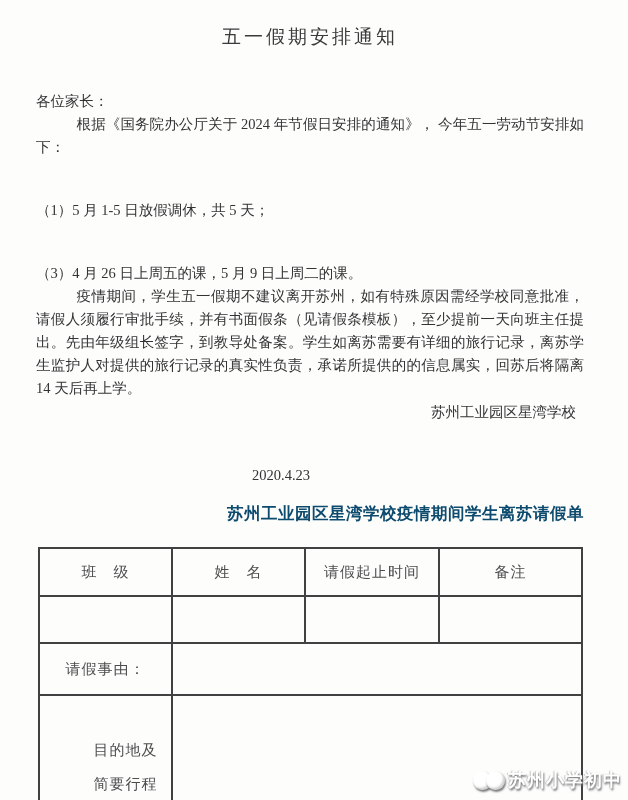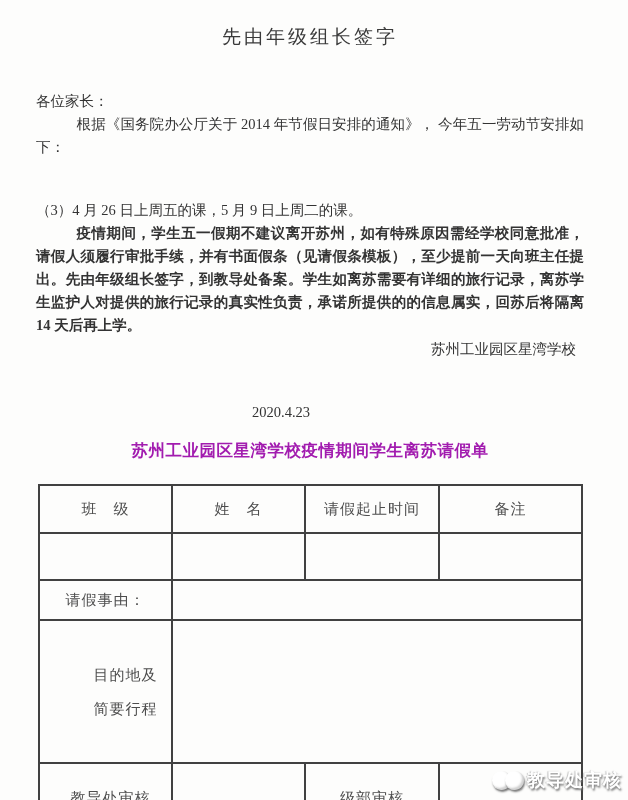--- a/index.html
+++ b/index.html
@@ -17,49 +17,49 @@
     text-align:center;
     font-size:19px;
     font-weight:400;
     letter-spacing:3px;
     color:#3a3a3a;
     margin-bottom:12px;
   }
   .line { font-size:14.5px; line-height:23px; color:#333333;margin-top:40px; }
   .para { font-size:14.5px; line-height:23px; color:#333333; text-align:justify; }
   .indent-intro { text-indent:2.8em; }
-  .indent-policy { text-indent:2.8em;font-weight:bold; }
+  .indent-policy { text-indent:2.8em; }
   .signature { text-align:right; padding-right:8px; margin-top:1px; }
   .sig-date { text-align:center; padding-right:58px; }
   .form-title {
     margin-top:16px;
-    text-align:center;
+    text-align:right;
     font-family:"Liberation Sans","DejaVu Sans",sans-serif;
     font-weight:bold;
     font-size:16.5px;
     letter-spacing:0.5px;
-    color:#a21caf;
+    color:#0c4a6e;
   }
   table.leave-form {
     border-collapse:collapse;
     table-layout:fixed;
     width:543px;
     margin:22px 0 0 2px;
     color:#4d4d4d;
   }
   table.leave-form td {
     border:2px solid #414141;
     font-size:15px;
     text-align:center;
     vertical-align:middle;
     letter-spacing:1px;
   }
   tr.r-header td { height:48px; }
   tr.r-blank  td { height:47px; }
-  tr.r-reason td { height:40px; }
+  tr.r-reason td { height:52px; }
   tr.r-dest   td { height:143px; }
   tr.r-review td { height:71px; }
   td.cell-left { text-align:left; padding-left:10px; }
   .dest-line { display:block; line-height:34px;padding-left:40px; }
   .watermark {
     position:absolute;
     right:6px; bottom:8px;
     display:flex; align-items:center;
     font-family:"Liberation Sans","DejaVu Sans",sans-serif;
     font-weight:bold;
@@ -77,26 +77,27 @@
     flex:0 0 auto;
   }
   .wm-circle + .wm-circle { margin-left:-6px; margin-right:3px; }
 </style>
 </head>
 <body>
 
 <div class="page">
   <div class="content">
 
-    <div class="doc-title">先由年级组长签字</div>
+    <div class="doc-title">五一假期安排通知</div>
 
     <div class="line">各位家长：</div>
 
-    <div class="para indent-intro">根据《国务院办公厅关于 2014 年节假日安排的通知》， 今年五一劳动节安排如下：</div>
+    <div class="para indent-intro">根据《国务院办公厅关于 2024 年节假日安排的通知》， 今年五一劳动节安排如下：</div>
 
+    <div class="line">（1）5 月 1-5 日放假调休，共 5 天；</div>
     <div class="line">（3）4 月 26 日上周五的课，5 月 9 日上周二的课。</div>
 
     <div class="para indent-policy">疫情期间，学生五一假期不建议离开苏州，如有特殊原因需经学校同意批准，请假人须履行审批手续，并有书面假条（见请假条模板），至少提前一天向班主任提出。先由年级组长签字，到教导处备案。学生如离苏需要有详细的旅行记录，离苏学生监护人对提供的旅行记录的真实性负责，承诺所提供的的信息属实，回苏后将隔离 14 天后再上学。</div>
 
     <div class="line signature">苏州工业园区星湾学校</div>
     <div class="line sig-date">2020.4.23</div>
 
     <div class="form-title">苏州工业园区星湾学校疫情期间学生离苏请假单</div>
 
     <table class="leave-form">
@@ -136,15 +137,15 @@
           <td>级部审核</td>
           <td></td>
         </tr>
       </tbody>
     </table>
   </div>
 
   <div class="watermark">
     <span class="wm-circle"></span>
     <span class="wm-circle"></span>
-    <span>教导处审核</span>
+    <span>苏州小学初中</span>
   </div>
 </div>
 
 </body></html>

